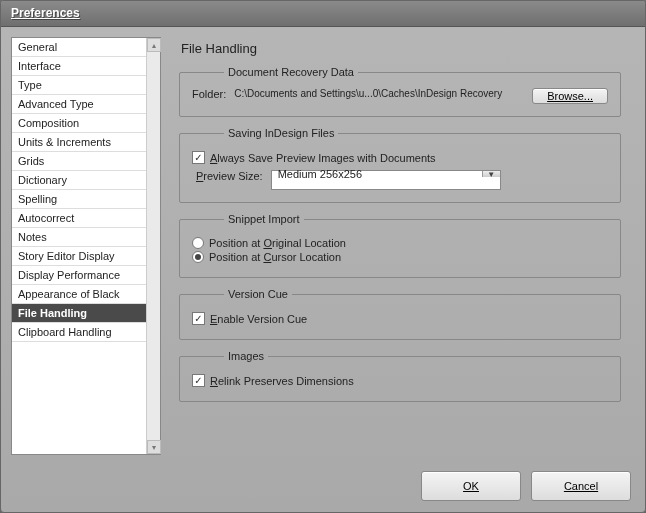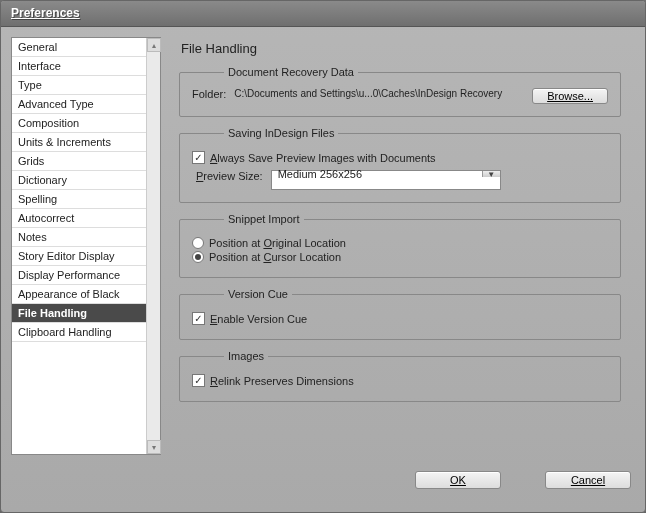--- a/index.html
+++ b/index.html
@@ -83,21 +83,21 @@
   .select .arrow {
     width: 18px; height: 100%; background: linear-gradient(#eee,#ccc);
     border-left: 1px solid #999; display: flex; align-items: center;
     justify-content: center; font-size: 8px; color: #444; margin-left: auto;
   }
   .under { text-decoration: underline; }
   .footer {
     display: flex; justify-content: flex-end; gap: 10px;
     padding: 4px 14px 0 0;
   }
-  .footer .btn { width: 86px; text-align: center; padding: 2px 0; margin-left: 34px; }
+  .footer .btn { width: 100px; text-align: center; padding: 8px 0; }
   .indent { margin-left: 4px; margin-top: 6px; }
 </style>
 </head>
 <body>
 
 <div class="window">
   <div class="titlebar">
     <span>Preferences</span>
   </div>
 

